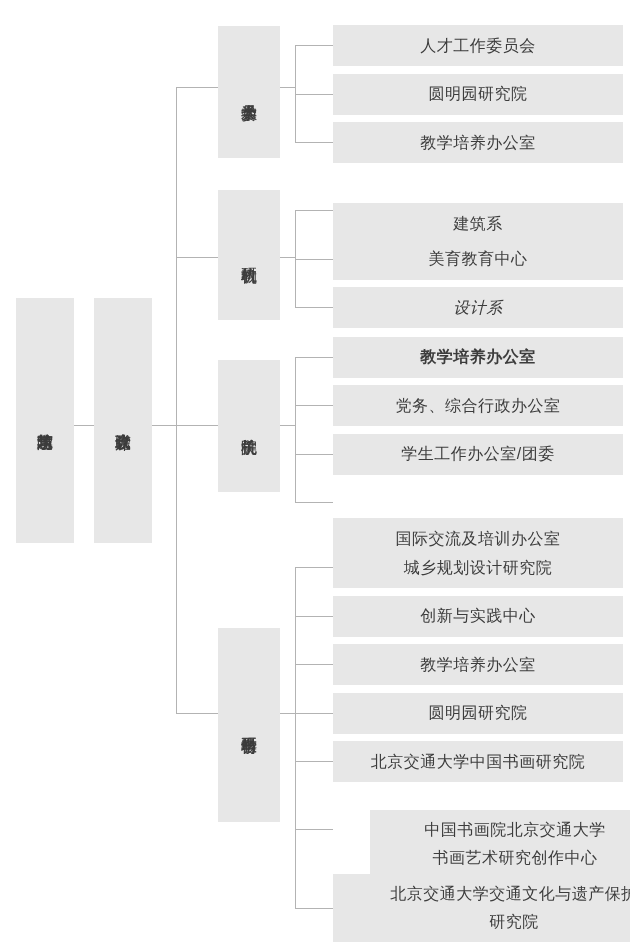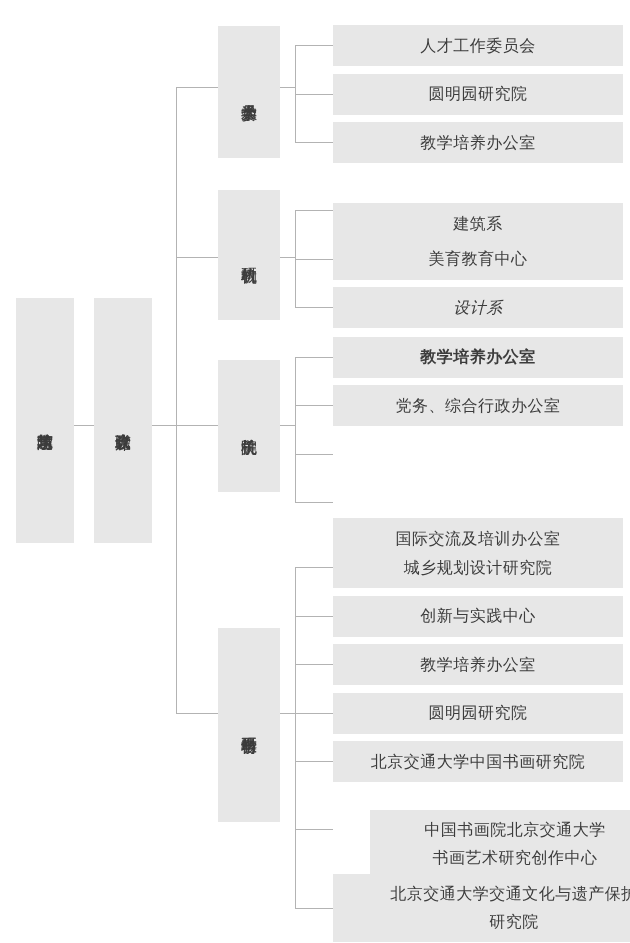--- a/index.html
+++ b/index.html
@@ -89,20 +89,21 @@
   <div class="box child c g1c2">教学培养办公室</div>
 
   <div class="box vbox g2">教研机构</div>
   <div class="box child c g2c0">建筑系</div>
   <div class="box child c g2c1">美育教育中心</div>
   <div class="box child c g2c2">设计系</div>
 
   <div class="box vbox g3">学院机关</div>
   <div class="box child c g3c0">教学培养办公室</div>
   <div class="box child c g3c1">党务、综合行政办公室</div>
+  <div class="box child c g3c2">学生工作办公室/团委</div>
   <div class="box child c g3c3">国际交流及培训办公室</div>
 
   <div class="box vbox g4">教学与科研平台</div>
   <div class="box child c g4c0">城乡规划设计研究院</div>
   <div class="box child c g4c1">创新与实践中心</div>
   <div class="box child c g4c2">教学培养办公室</div>
   <div class="box child c g4c4">北京交通大学中国书画研究院</div>
   <div class="box child c g4c3">圆明园研究院</div>
   <div class="box child c g4c5">中国书画院北京交通大学
 书画艺术研究创作中心</div>

